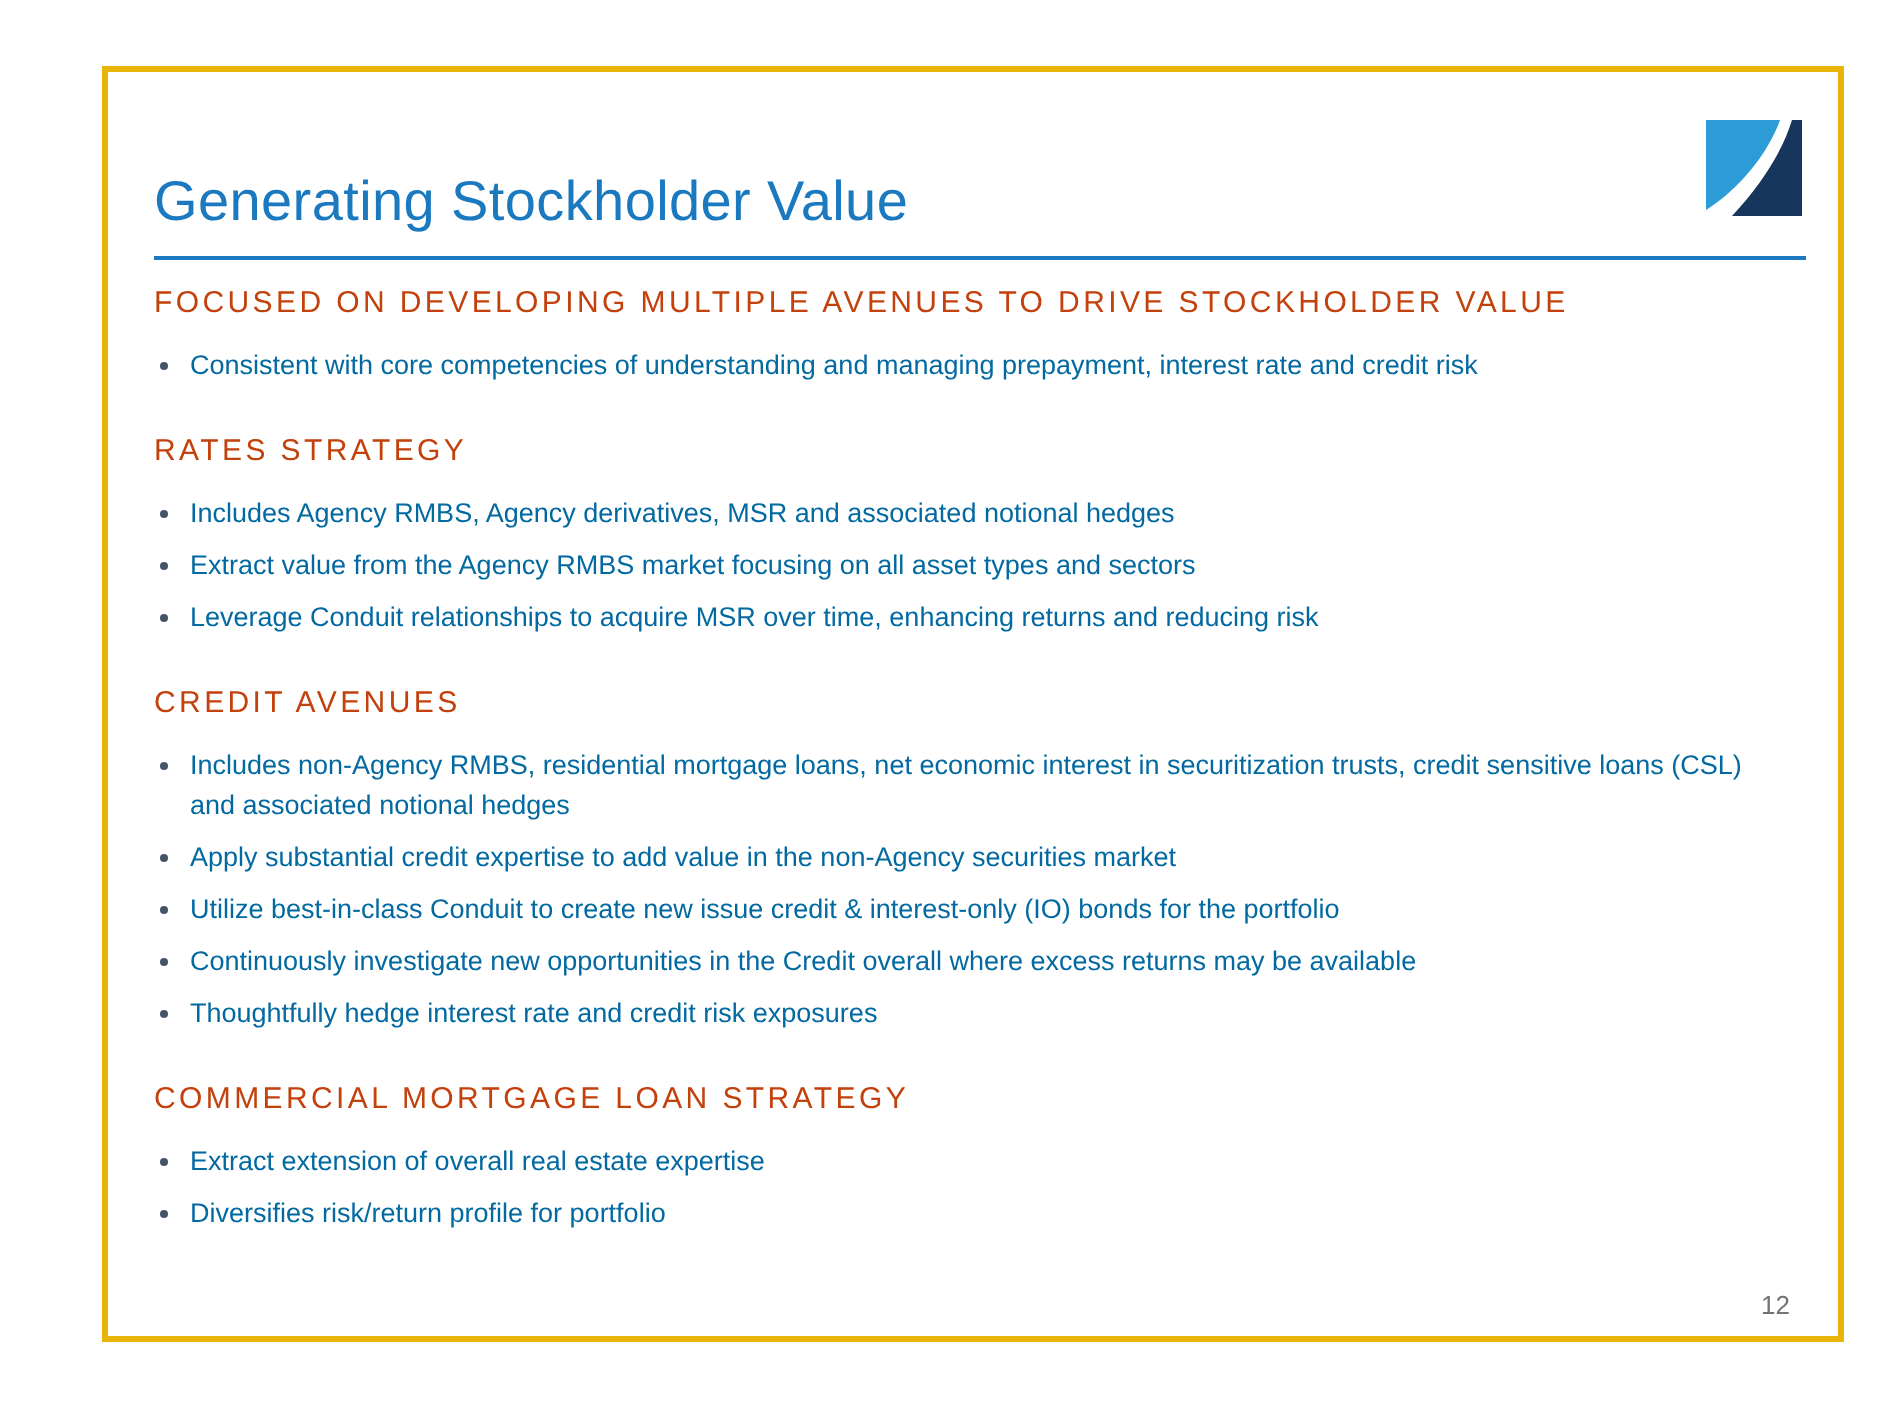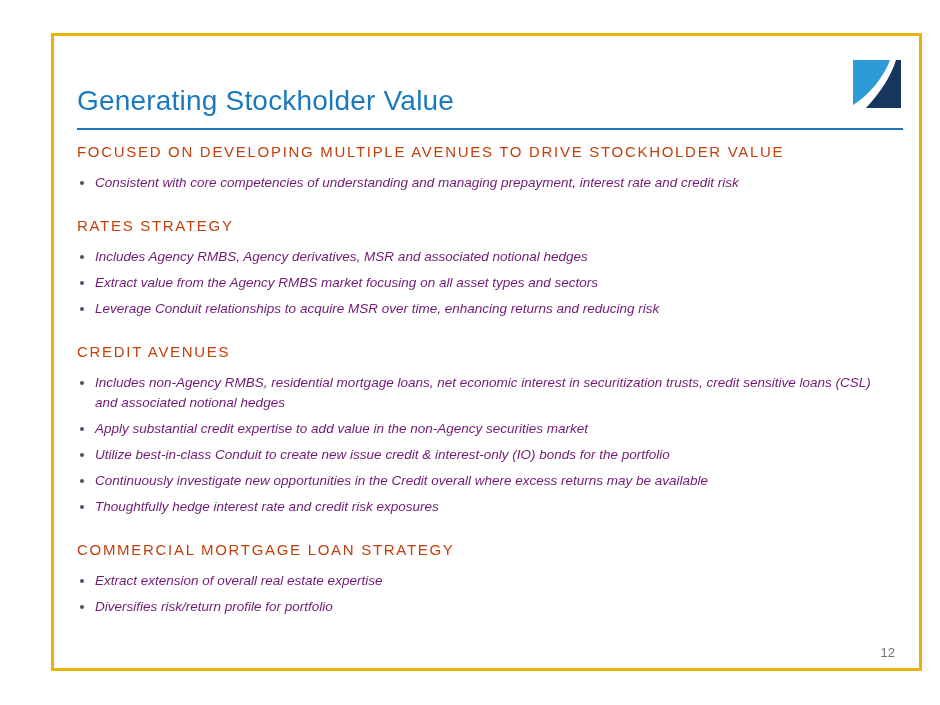--- a/index.html
+++ b/index.html
@@ -55,27 +55,26 @@
     margin-bottom: 12px;
   }
   h2.first-heading { margin-top: 13px; }
 
   ul.bullet-list {
     list-style: none;
     margin: 0;
   }
   ul.bullet-list li {
     position: relative;
-    color: #701a75;
+    color: #0369a1;
     font-size: 13.5px;
     line-height: 20px;
     padding-left: 18px;
     margin-bottom: 6px;
     max-width: 800px;
-    font-style: italic;
   }
   .bullet-dot {
     position: absolute;
     left: 3px; top: 8px;
     width: 4px; height: 4px;
     border-radius: 50%;
     background: #44546A;
   }
 
   .page-number {

